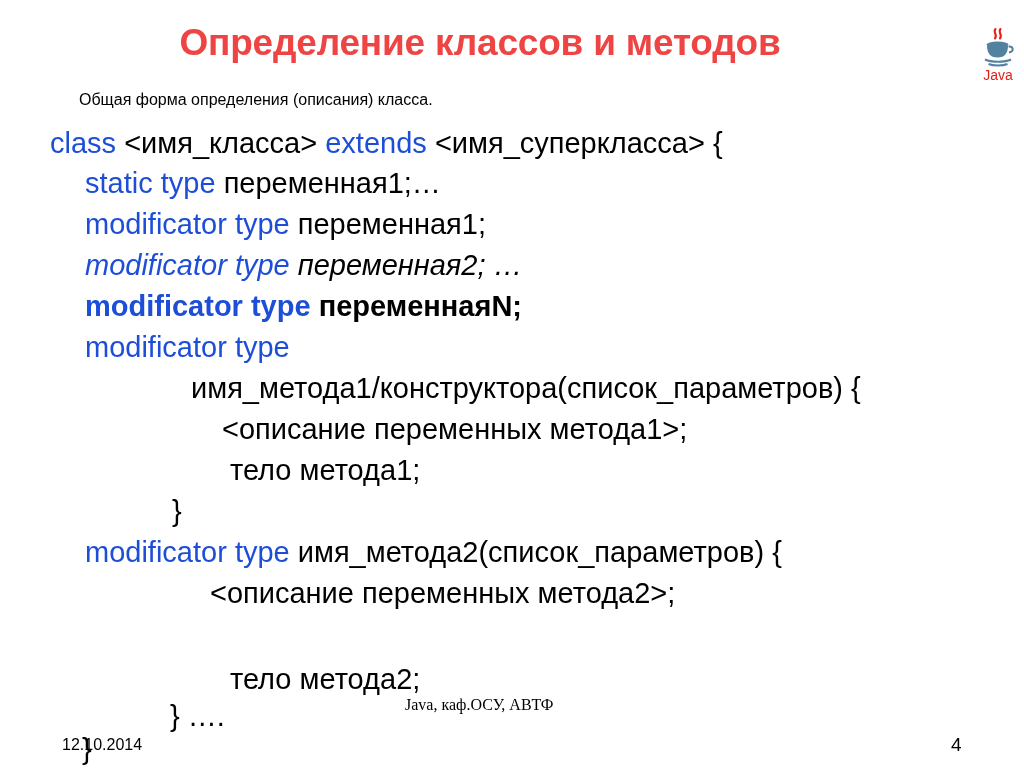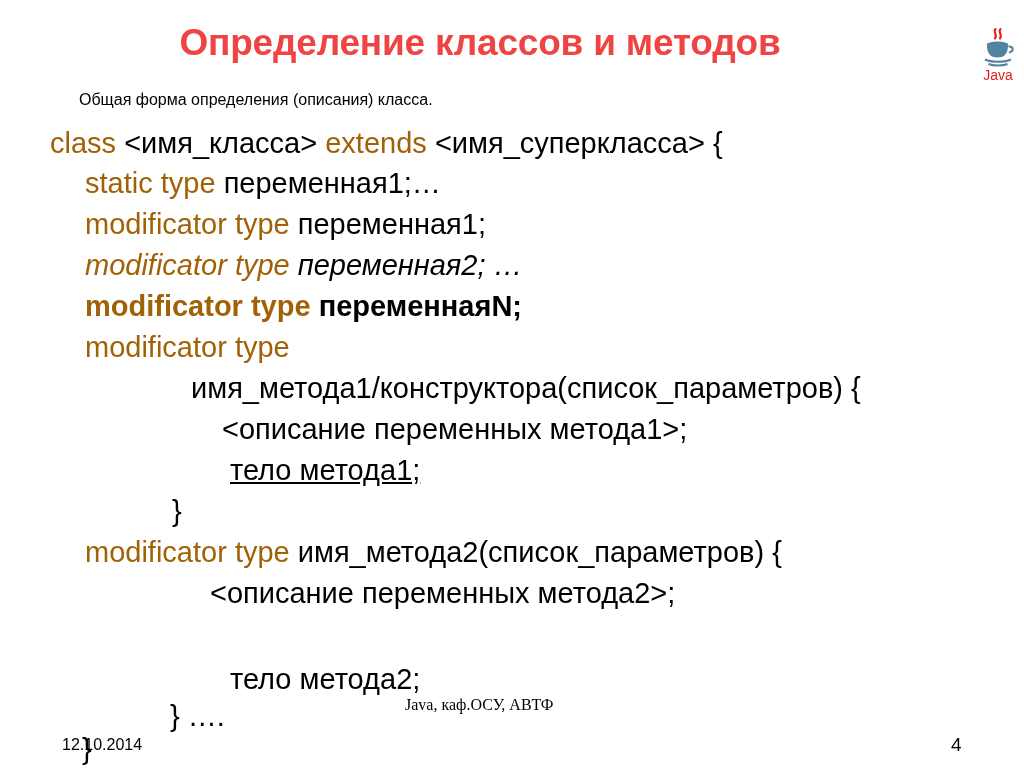--- a/index.html
+++ b/index.html
@@ -52,21 +52,21 @@
   }
 
   
   .code-line {
     position: absolute;
     font-size: 29px;
     line-height: 34px;
     color: #000000;
     white-space: pre;
   }
-  .kw { color: #a16207; }
+  .kw { color: #1d4ed8; }
 
   
   .footer-text {
     position: absolute;
     font-size: 16px;
     color: #000000;
     white-space: nowrap;
     margin-top: 28px;
   }
   #footer-date   { left: 62px;  top: 708px; }
@@ -103,21 +103,21 @@
 
 <div id="code-block">
     <div class="code-line" style="left: 50px; top: 126px;"><span class="kw">class </span><span>&lt;имя_класса&gt; </span><span class="kw">extends </span><span>&lt;имя_суперкласса&gt; {</span></div>
     <div class="code-line" style="left: 85px; top: 166px;"><span class="kw">static type </span><span>переменная1;…</span></div>
     <div class="code-line" style="left: 85px; top: 207px;"><span class="kw">modificator type </span><span>переменная1;</span></div>
     <div class="code-line" style="left: 85px; top: 248px; font-style: italic;"><span class="kw">modificator type </span><span>переменная2; …</span></div>
     <div class="code-line" style="left: 85px; top: 289px; font-weight: bold;"><span class="kw">modificator type </span><span>переменнаяN;</span></div>
     <div class="code-line" style="left: 85px; top: 330px;"><span class="kw">modificator type</span></div>
     <div class="code-line" style="left: 191px; top: 371px;"><span>имя_метода1/конструктора(список_параметров) {</span></div>
     <div class="code-line" style="left: 222px; top: 412px;"><span>&lt;описание переменных метода1&gt;;</span></div>
-    <div class="code-line" style="left: 230px; top: 453px; text-decoration: underline;"><span>тело метода1;</span></div>
+    <div class="code-line" style="left: 230px; top: 453px;"><span>тело метода1;</span></div>
     <div class="code-line" style="left: 172px; top: 494px;"><span>}</span></div>
     <div class="code-line" style="left: 85px; top: 535px;"><span class="kw">modificator type </span><span>имя_метода2(список_параметров) {</span></div>
     <div class="code-line" style="left: 210px; top: 576px;"><span>&lt;описание переменных метода2&gt;;</span></div>
     <div class="code-line" style="left: 230px; top: 655px; margin-top: 7px;"><span>тело метода2;</span></div>
     <div class="code-line" style="left: 170px; top: 699px;"><span>} ….</span></div>
     <div class="code-line" style="left: 82px; top: 732px;"><span>}</span></div>
   </div>
 
 <div class="footer-text" id="footer-date">12.10.2014</div>
 <div class="footer-text" id="footer-center">Java, каф.ОСУ, АВТФ</div>

